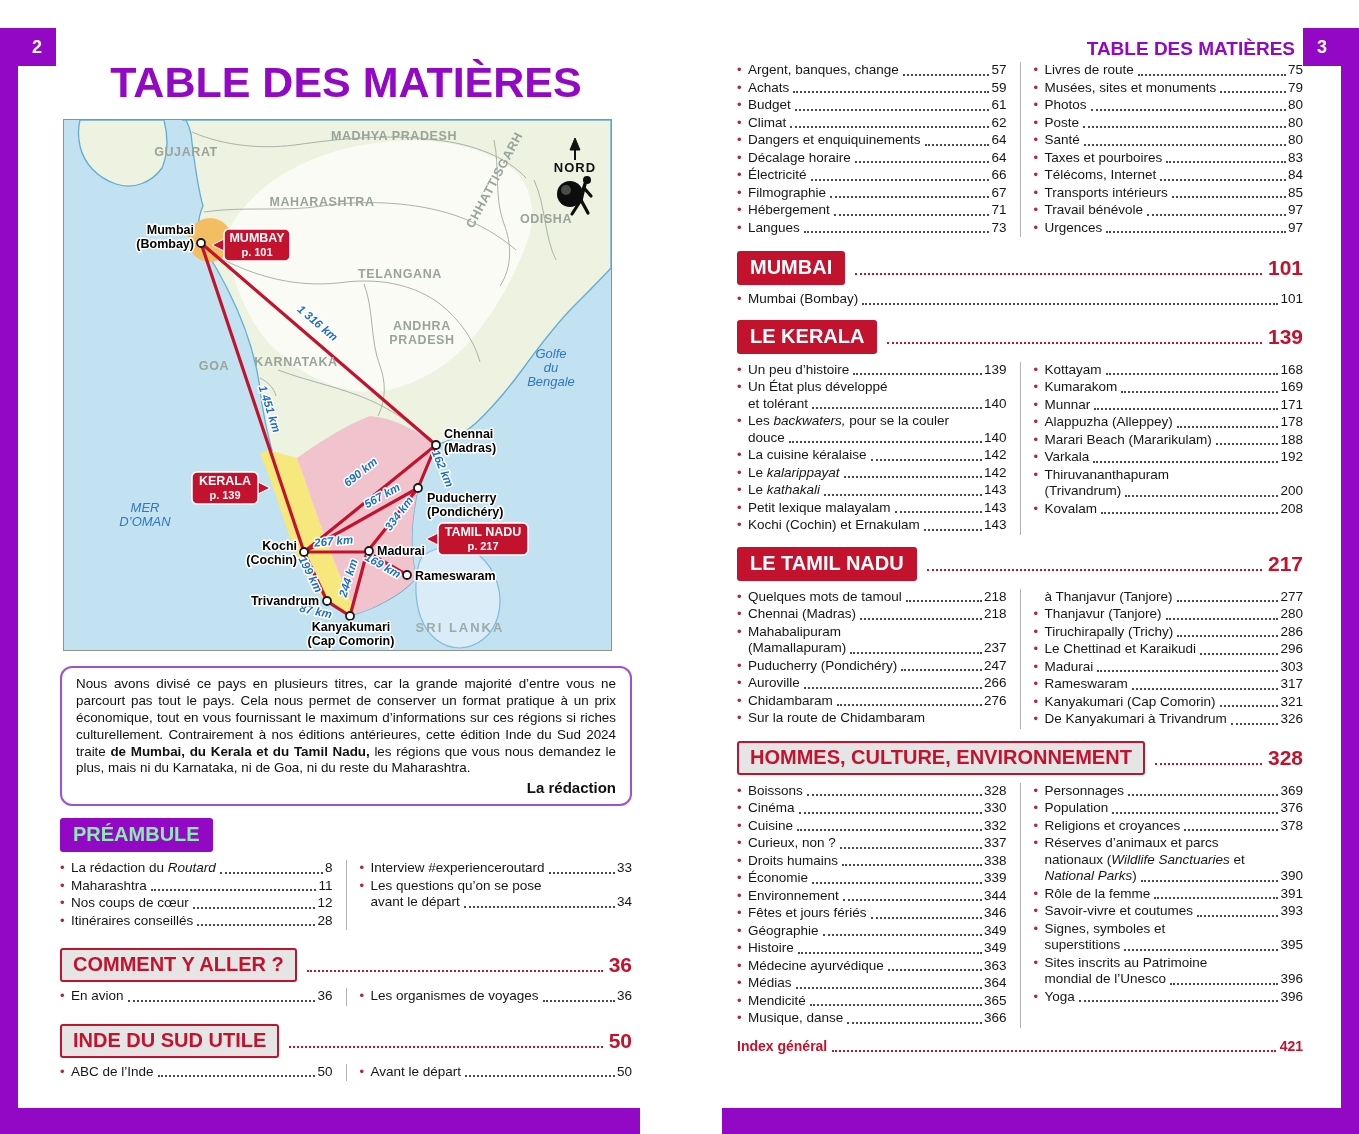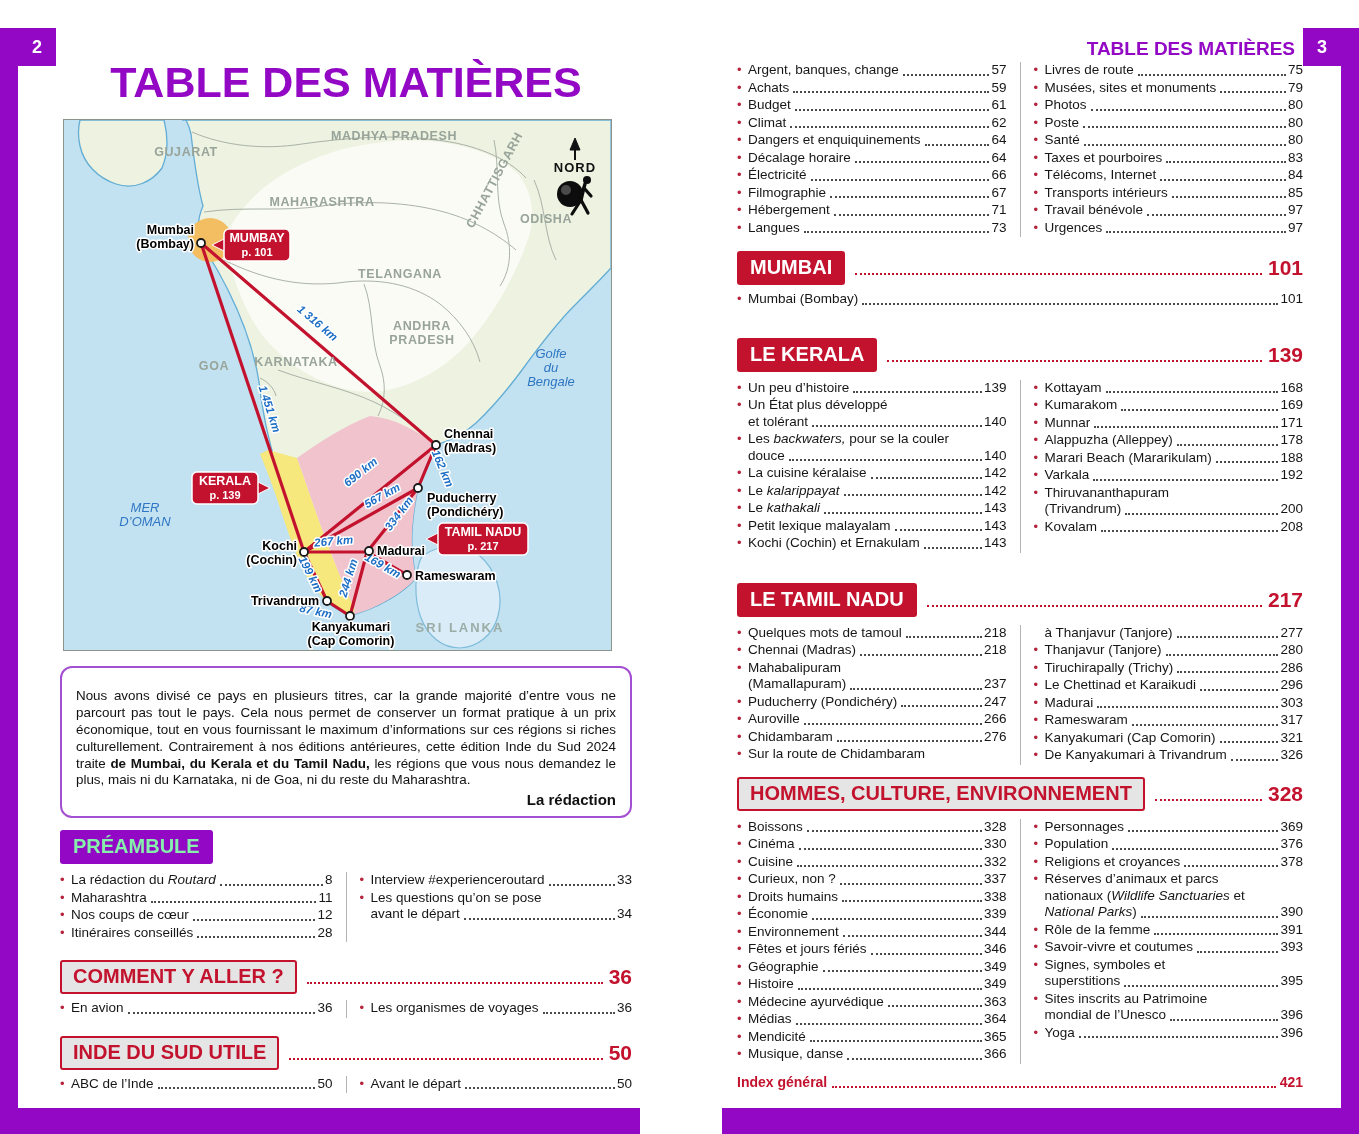--- a/index.html
+++ b/index.html
@@ -42,26 +42,26 @@
   .sealab{font-size:13px;font-style:italic;fill:#2f76c4;}
   .citydot{fill:#fff;stroke:#1a1a1a;stroke-width:1.8;}
   .citylab{font-size:12.5px;font-weight:bold;fill:#000;stroke:#fff;stroke-width:3px;paint-order:stroke;stroke-linejoin:round;}
   .badgerect{fill:var(--red);stroke:#fff;stroke-width:1.5;}
   .badgetip{fill:var(--red);stroke:#fff;stroke-width:1;}
   .badget1{font-size:12.5px;font-weight:bold;fill:#fff;}
   .badget2{font-size:11px;font-weight:bold;fill:#fff;}
   .nord{font-size:13px;font-weight:bold;fill:#111;letter-spacing:1px;}
   .compassdraw{stroke:#111;fill:#111;}
 
-  .intro{margin-top:15px;border:2.5px solid #a34fd2;border-radius:12px;padding:20px 14px 6px;
+  .intro{margin-top:15px;border:2.5px solid #a34fd2;border-radius:12px;padding:8px 14px 6px;
          font-size:13.4px;line-height:1.26;color:#111;text-align:justify;}
   .intro .sig{text-align:right;font-weight:bold;margin-top:2px;font-size:15px;}
 
   .sec-head{display:flex;align-items:center;}
-  .mt12{margin-top:12px;} .mt16{margin-top:30px;} .mt18{margin-top:18px;} .mt14{margin-top:14px;}
+  .mt12{margin-top:12px;} .mt16{margin-top:12px;} .mt18{margin-top:18px;} .mt14{margin-top:14px;}
   .sec-box{font-weight:bold;font-size:20px;padding:5px 13px 6px;border-radius:3px;white-space:nowrap;}
   .sec-box.filled{background:var(--red);color:#fff;}
   .sec-box.outlined{border:2.5px solid var(--red);color:var(--red);background:#e5e5e5;padding:3px 11px 4px;}
   .sec-box.purple{background:var(--purple);color:#86efac;}
   .sec-lead{flex:1;border-bottom:2.6px dotted var(--red);margin:0 6px 0 10px;position:relative;top:6px;}
   .sec-pg{color:var(--red);font-weight:bold;font-size:21px;}
 
   .cols{display:flex;margin-top:8px;}
   .col{flex:1;min-width:0;}
   .col + .col{border-left:1px solid #b3b3b3;padding-left:13px;margin-left:13px;}

